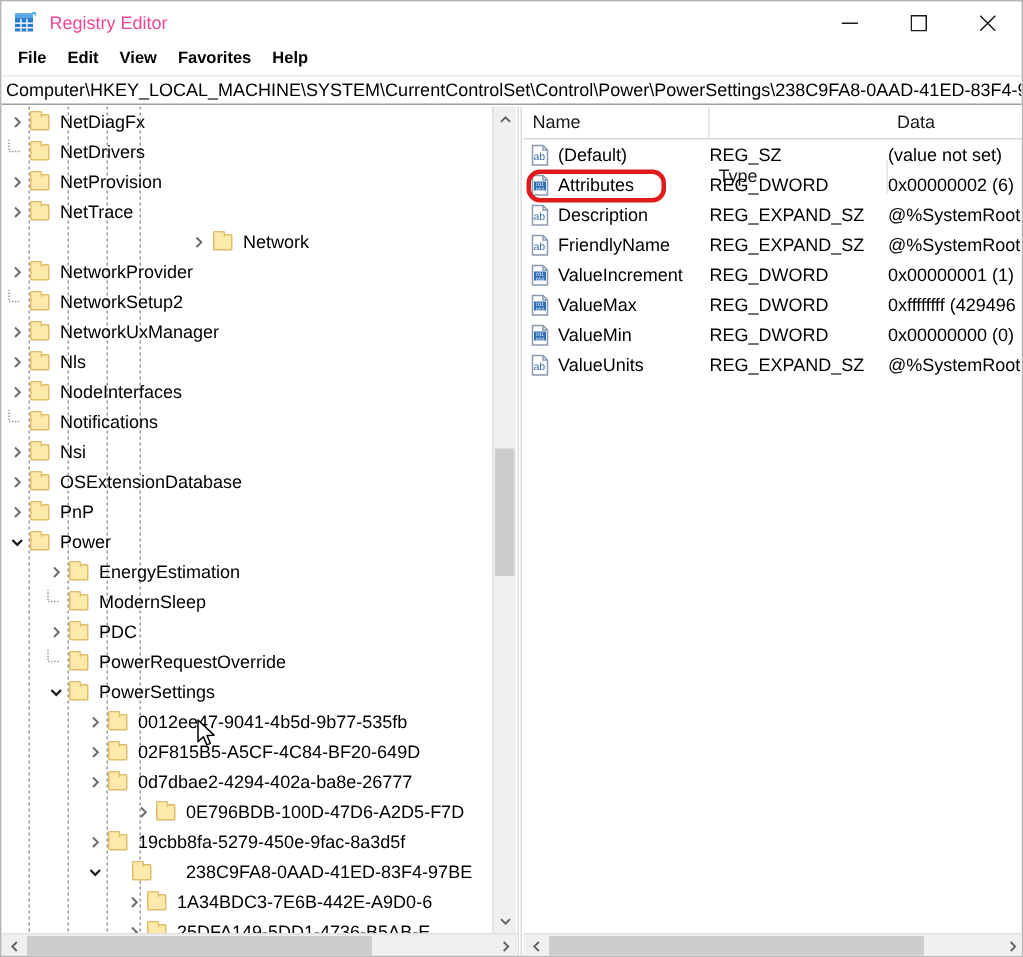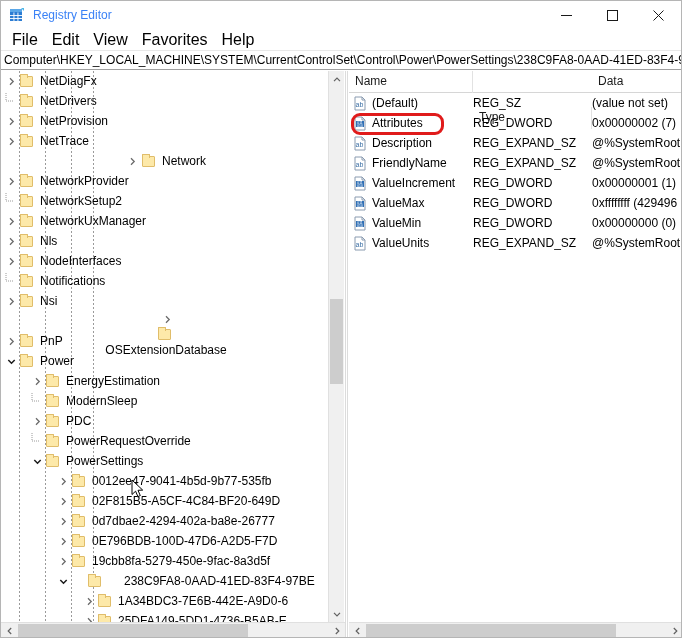--- a/index.html
+++ b/index.html
@@ -25,21 +25,21 @@
     width: 680px; height: 28px;
     background: #ffffff;
     display: flex; align-items: center;
   }
   .title-icon {
     width: 16px; height: 16px;
     margin-left: 8px; margin-right: 8px;
     position: relative; flex: none;
   }
   .title-text {
-    font-size: 12px; color: #3b82f6;
+    font-size: 12px; color: #ec4899;
     line-height: 28px;
     white-space: nowrap;
   }
   .wincontrols {
     position: absolute; right: 0; top: 0;
     height: 28px; display: flex;
   }
   .wc {
     width: 46px; height: 28px;
     display: flex; align-items: center; justify-content: center;
@@ -48,24 +48,25 @@
 
   
   .menubar {
     position: absolute; left: 0; top: 28px;
     width: 680px; height: 21px;
     background: #ffffff;
     display: flex; align-items: center;
     padding-left: 4px;
   }
   .menu-item {
-    font-size: 16px; color: #000000;
+    font-size: 11px; color: #000000;
     padding: 2px 7px;
     line-height: 15px;
     white-space: nowrap;
+    font-weight: bold;
   }
 
   
   .addressbar {
     position: absolute; left: 0; top: 49px;
     width: 680px; height: 20px;
     background: #ffffff;
     border-top: 1px solid #e8e8e8;
     border-bottom: 1px solid #a0a0a0;
     display: flex; align-items: center;
@@ -413,21 +414,21 @@
           <div class="twist">
             <svg width="9" height="9" viewBox="0 0 9 9">
               <path d="M3 1.3 L6.2 4.5 L3 7.7" stroke="currentColor" stroke-width="1.3" fill="none"></path>
             </svg>
           </div>
           <div class="tfolder">
             <span class="folder-ico"></span>
           </div>
           <span class="tlabel">Nsi</span>
         </div>
-        <div class="tnode" style="padding-left: 2px; flex-direction: column;">
+        <div class="tnode" style="padding-left: 2px;">
           <div class="twist">
             <svg width="9" height="9" viewBox="0 0 9 9">
               <path d="M3 1.3 L6.2 4.5 L3 7.7" stroke="currentColor" stroke-width="1.3" fill="none"></path>
             </svg>
           </div>
           <div class="tfolder">
             <span class="folder-ico"></span>
           </div>
           <span class="tlabel">OSExtensionDatabase</span>
         </div>
@@ -536,21 +537,21 @@
           <div class="twist">
             <svg width="9" height="9" viewBox="0 0 9 9">
               <path d="M3 1.3 L6.2 4.5 L3 7.7" stroke="currentColor" stroke-width="1.3" fill="none"></path>
             </svg>
           </div>
           <div class="tfolder">
             <span class="folder-ico"></span>
           </div>
           <span class="tlabel">0d7dbae2-4294-402a-ba8e-26777</span>
         </div>
-        <div class="tnode" style="padding-left: 54px;">
+        <div class="tnode" style="padding-left: 86px;">
           <div class="twist">
             <svg width="9" height="9" viewBox="0 0 9 9">
               <path d="M3 1.3 L6.2 4.5 L3 7.7" stroke="currentColor" stroke-width="1.3" fill="none"></path>
             </svg>
           </div>
           <div class="tfolder">
             <span class="folder-ico"></span>
           </div>
           <span class="tlabel">0E796BDB-100D-47D6-A2D5-F7D</span>
         </div>
@@ -627,21 +628,21 @@
             <span class="val-ico"><svg width="15" height="15" viewBox="0 0 15 15">
                 <path d="M2 1 h7 l3 3 v10 h-10 z" fill="#ffffff" stroke="#8a9bb0" stroke-width="1"></path>
                 <path d="M9 1 v3 h3" fill="none" stroke="#8a9bb0" stroke-width="1"></path>
                 <rect x="3" y="5" width="8" height="6" fill="#2f6fb5"></rect>
                 <text x="7" y="8.2" font-size="3.4" fill="#ffffff" text-anchor="middle" font-family="Liberation Sans, sans-serif">011</text>
                 <text x="7" y="11.2" font-size="3.4" fill="#ffffff" text-anchor="middle" font-family="Liberation Sans, sans-serif">010</text>
               </svg></span>
             <span>Attributes</span>
           </div>
           <div class="lv-cell" style="width: 119px;">REG_DWORD</div>
-          <div class="lv-cell" style="width: 91px;">0x00000002 (7)</div>
+          <div class="lv-cell" style="width: 91px;">0x00000002 (6)</div>
         </div>
         <div class="lv-row">
           <div class="lv-cell name" style="width: 124px;">
             <span class="val-ico"><svg width="15" height="15" viewBox="0 0 15 15">
                 <path d="M2 1 h7 l3 3 v10 h-10 z" fill="#ffffff" stroke="#8a9bb0" stroke-width="1"></path>
                 <path d="M9 1 v3 h3" fill="none" stroke="#8a9bb0" stroke-width="1"></path>
                 <text x="6.5" y="10.6" font-size="7" fill="#3a6ea5" text-anchor="middle" font-family="Liberation Sans, sans-serif">ab</text>
               </svg></span>
             <span>Description</span>
           </div>

